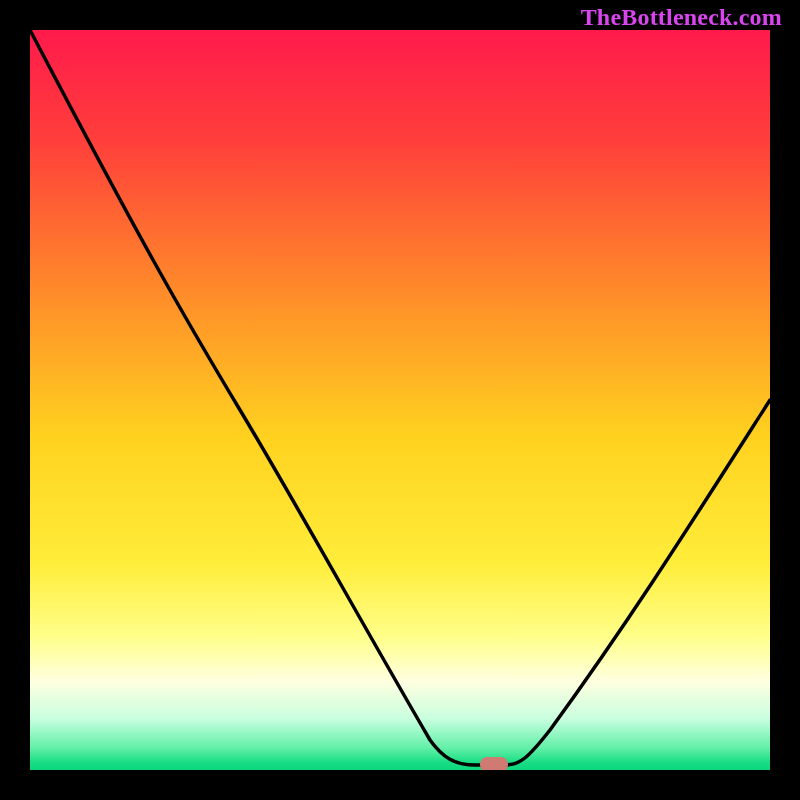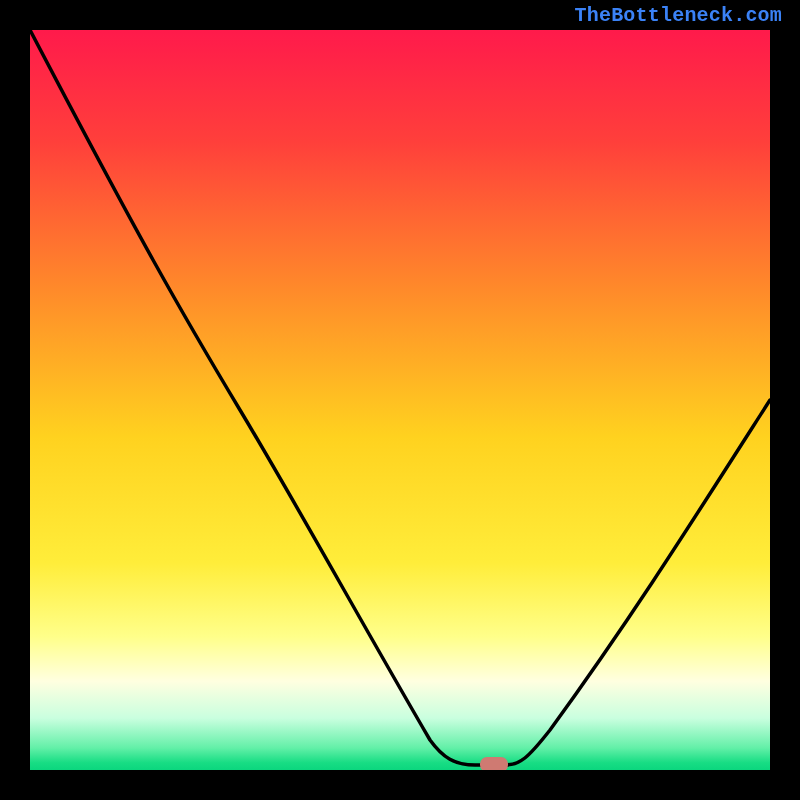--- a/index.html
+++ b/index.html
@@ -7,23 +7,23 @@
   .outer {
     width: 800px;
     height: 800px;
     background: #000;
     position: relative;
   }
   .watermark {
     position: absolute;
     top: 4px;
     right: 18px;
-    color: #3b82f6;
-    font-family: Liberation Mono, monospace;
-    font-size: 20px;
+    color: #d946ef;
+    font-family: Liberation Serif, serif;
+    font-size: 24px;
     font-weight: 600;
     letter-spacing: 0.2px;
     z-index: 5;
   }
   .plot {
     position: absolute;
     left: 30px;
     top: 30px;
     width: 740px;
     height: 740px;

